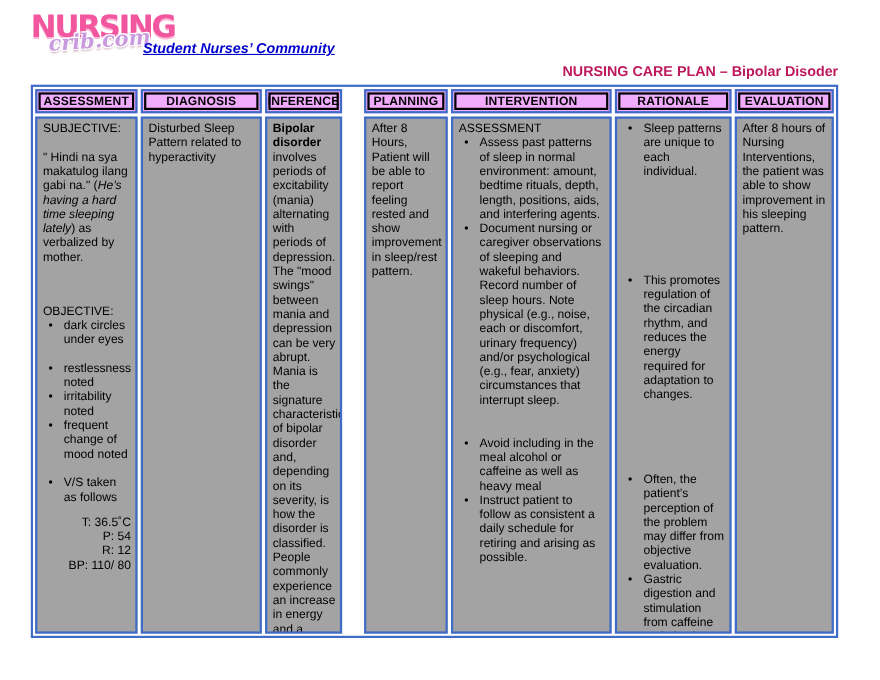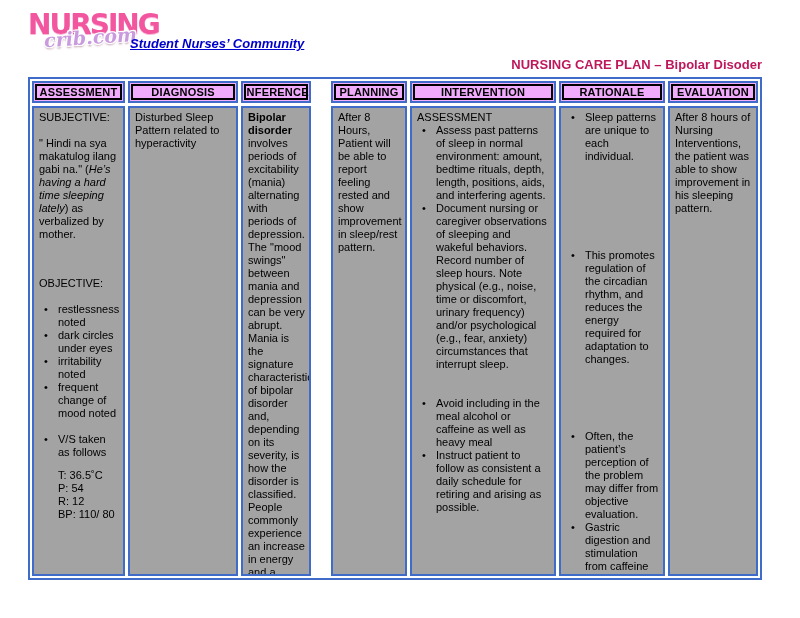--- a/index.html
+++ b/index.html
@@ -60,21 +60,21 @@
     border:2px solid var(--table-border);background:#a3a3a3;
     flex:1 1 auto;overflow:hidden;
     padding:3px 4px 3px 5px;
     font-size:11px;line-height:13px;
   }
   .para{margin:0;}
   .bold{font-weight:bold;}
   .ital{font-style:italic;}
   .b{position:relative;padding-left:19px;margin:0;}
   .b::before{content:"\2022";position:absolute;left:5px;top:0;}
-  .indent{padding-left:19px;} .mt10{margin-top:10px;} .mt13{margin-top:13px;}
+  .indent{padding-left:19px;text-align:right;} .mt10{margin-top:10px;} .mt13{margin-top:13px;}
   .mt14{} .mt26{margin-top:26px;}
   .mt36{margin-top:36px;} .mt64{margin-top:64px;} .mt86{margin-top:86px;}
 </style>
 </head>
 <body>
 
 <div class="logo">
   <span class="logo-main">NURSING</span>
   <span class="logo-sub">crib.com</span>
 </div>
@@ -84,22 +84,22 @@
 <div class="nc-table">
 
   <div class="nc-col w-a">
     <div class="nc-head">
       <div class="nc-head-inner">ASSESSMENT</div>
     </div>
     <div class="nc-cell">
       <div class="para">SUBJECTIVE:</div>
       <div class="para mt13"><span>" Hindi na sya makatulog ilang gabi na." (</span><span class="ital">He’s having a hard time sleeping lately</span><span>) as verbalized by mother.</span></div>
       <div class="para mt36">OBJECTIVE:</div>
+      <div class="b">dark circles under eyes</div>
       <div class="b mt13">restlessness noted</div>
-      <div class="b">dark circles under eyes</div>
       <div class="b">irritability noted</div>
       <div class="b">frequent change of mood noted</div>
       <div class="b mt13">V/S taken as follows</div>
       <div class="indent mt10">T:  36.5˚C</div>
       <div class="indent">P: 54</div>
       <div class="indent">R: 12</div>
       <div class="indent">BP: 110/ 80</div>
     </div>
   </div>
 
@@ -130,21 +130,21 @@
     </div>
   </div>
 
   <div class="nc-col w-iv">
     <div class="nc-head">
       <div class="nc-head-inner">INTERVENTION</div>
     </div>
     <div class="nc-cell">
       <div class="para">ASSESSMENT</div>
       <div class="b">Assess past patterns of sleep in normal environment: amount, bedtime rituals, depth, length, positions, aids, and interfering agents.</div>
-      <div class="b">Document nursing or caregiver observations of sleeping and wakeful behaviors. Record number of sleep hours. Note physical (e.g., noise, time or discomfort, urinary frequency) and/or psychological (e.g., fear, anxiety) circumstances that interrupt sleep.</div>
+      <div class="b">Document nursing or caregiver observations of sleeping and wakeful behaviors. Record number of sleep hours. Note physical (e.g., noise, each or discomfort, urinary frequency) and/or psychological (e.g., fear, anxiety) circumstances that interrupt sleep.</div>
       <div class="b mt26">Avoid including in the meal alcohol or caffeine as well as heavy meal</div>
       <div class="b">Instruct patient to follow as consistent a daily schedule for retiring and arising as possible.</div>
 
     </div>
   </div>
 
   <div class="nc-col w-r">
     <div class="nc-head">
       <div class="nc-head-inner">RATIONALE</div>
     </div>

